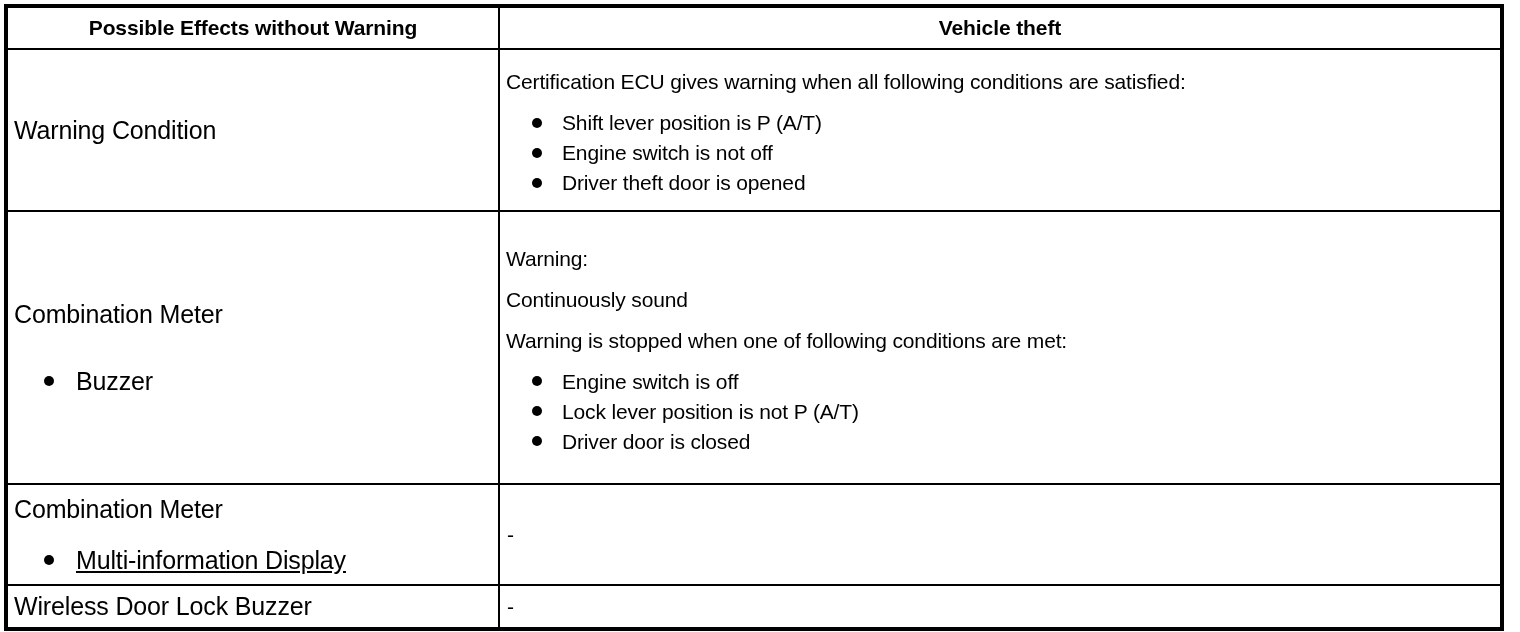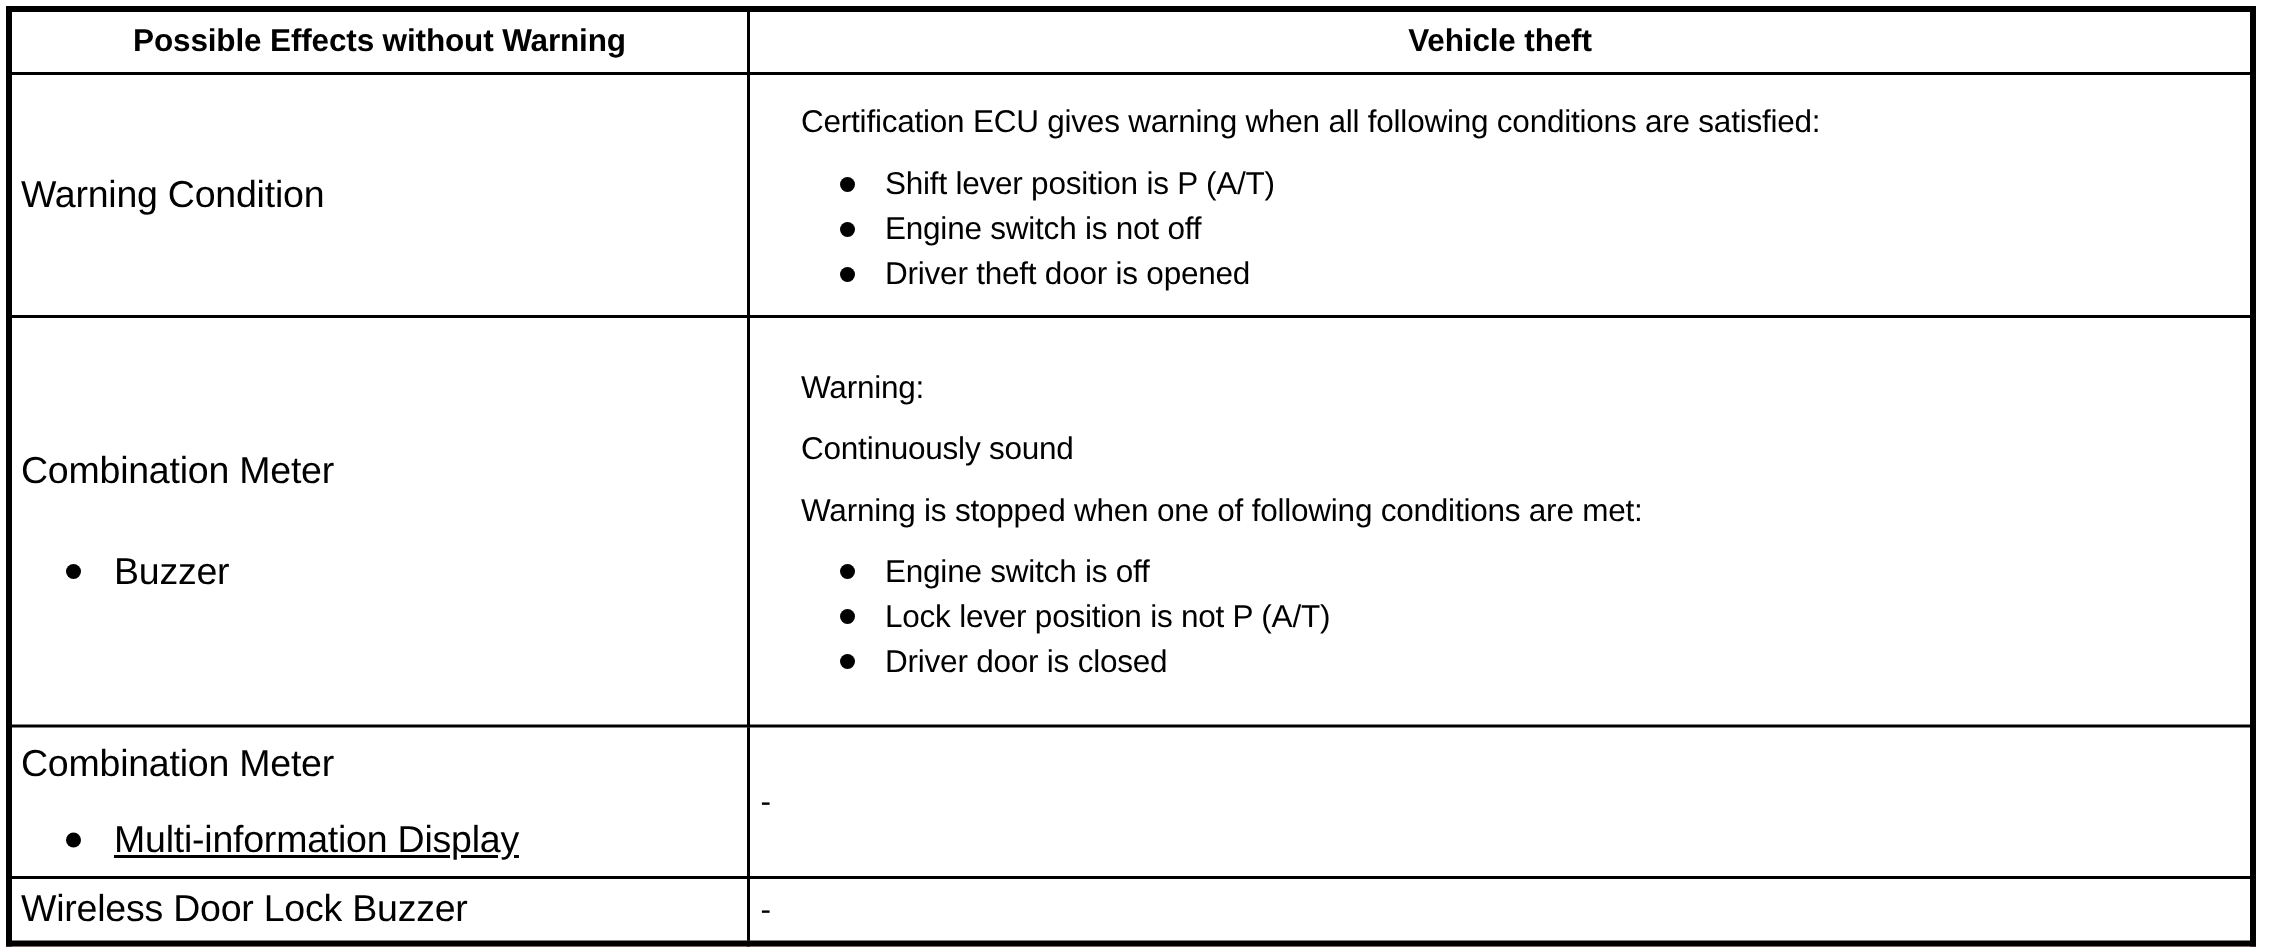--- a/index.html
+++ b/index.html
@@ -18,21 +18,21 @@
   #spec-table {
     position: absolute;
     left: 4px;
     top: 4px;
     width: 1500px;
     height: 620px;
     box-sizing: border-box;
     border: 4px solid #000000;
     border-collapse: collapse;
     table-layout: fixed;
-    background: #fca5a5;
+    background: #7f1d1d;
   }
 
   #spec-table td,
   #spec-table th {
     border: 2px solid #000000;
     vertical-align: middle;
     padding: 0;
     background: #ffffff;
   }
 
@@ -54,21 +54,20 @@
     padding: 6px 8px 6px 6px;
     font-size: 25px;
     line-height: 1.0;
     letter-spacing: -0.15px;
   }
   .cell-pad-top {
     padding: 14px 8px 10px 6px;
     font-size: 21px;
     line-height: 1.0;
     letter-spacing: -0.15px;
-    margin-left: 28px;
   }
 
   .para {
     margin: 0 0 20px 0;
     white-space: nowrap;
   }
   .para:last-child { margin-bottom: 0; }
 
   .label-line {
     white-space: nowrap;

